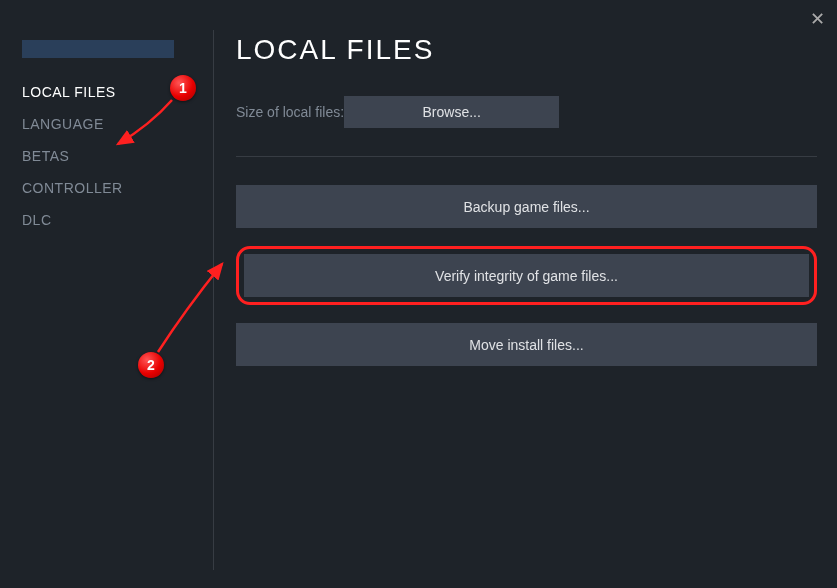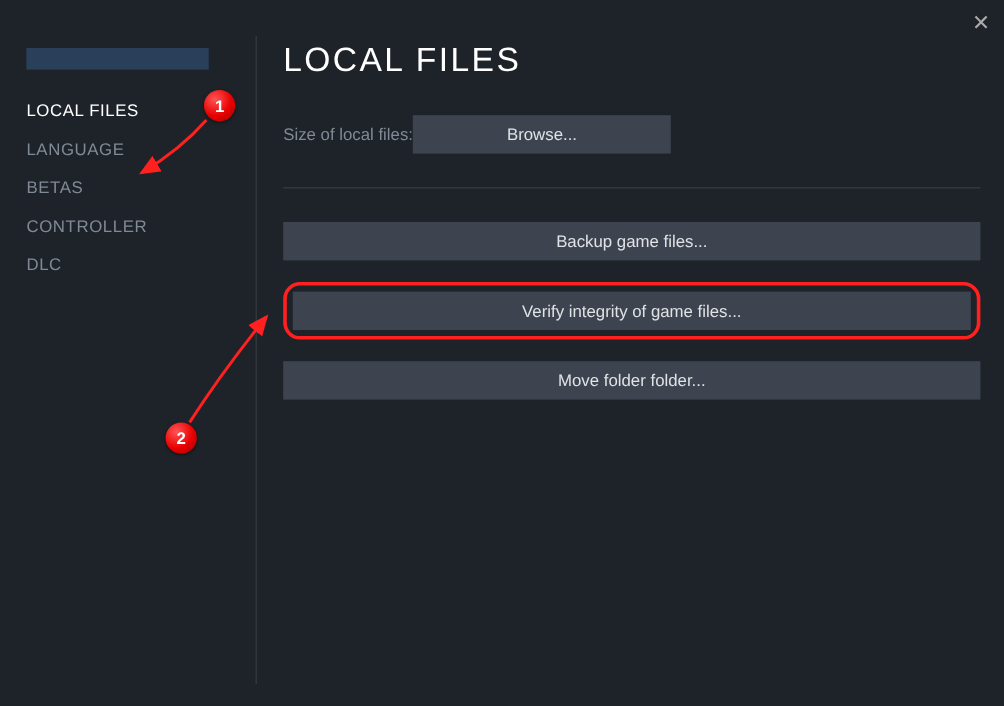--- a/index.html
+++ b/index.html
@@ -108,21 +108,21 @@
     }
 
     .hr {
       height: 1px;
       background: #373c43;
       margin-bottom: 28px;
     }
 
     .action-btn {
       width: 100%;
-      height: 32px;
+      height: 43px;
       background: #3d4450;
       color: #e0e2e5;
       border: none;
       font-size: 14px;
       cursor: pointer;
       margin-bottom: 18px;
       display: flex;
       align-items: center;
       justify-content: center;
     }
@@ -186,21 +186,21 @@
   </div>
 
   <div class="hr"></div>
 
   <button class="action-btn">Backup game files...</button>
 
   <div class="highlight-box">
     <button class="action-btn">Verify integrity of game files...</button>
   </div>
 
-  <button class="action-btn">Move folder folder...</button>
+  <button class="action-btn">Move install files...</button>
 </div>
 
 <div class="marker" style="left: 170px; top: 75px;">1</div>
 <svg class="arrow-svg" style="left: 0; top: 0; width: 300px; height: 300px;">
   <defs>
     <marker id="ah1" markerWidth="8" markerHeight="8" refX="6" refY="3" orient="auto">
       <path d="M0,0 L7,3 L0,6 Z" fill="#ff2020"></path>
     </marker>
   </defs>
   <path d="M 172 100 Q 150 125 118 144" stroke="#ff2020" stroke-width="2.5" fill="none" marker-end="url(#ah1)"></path>

